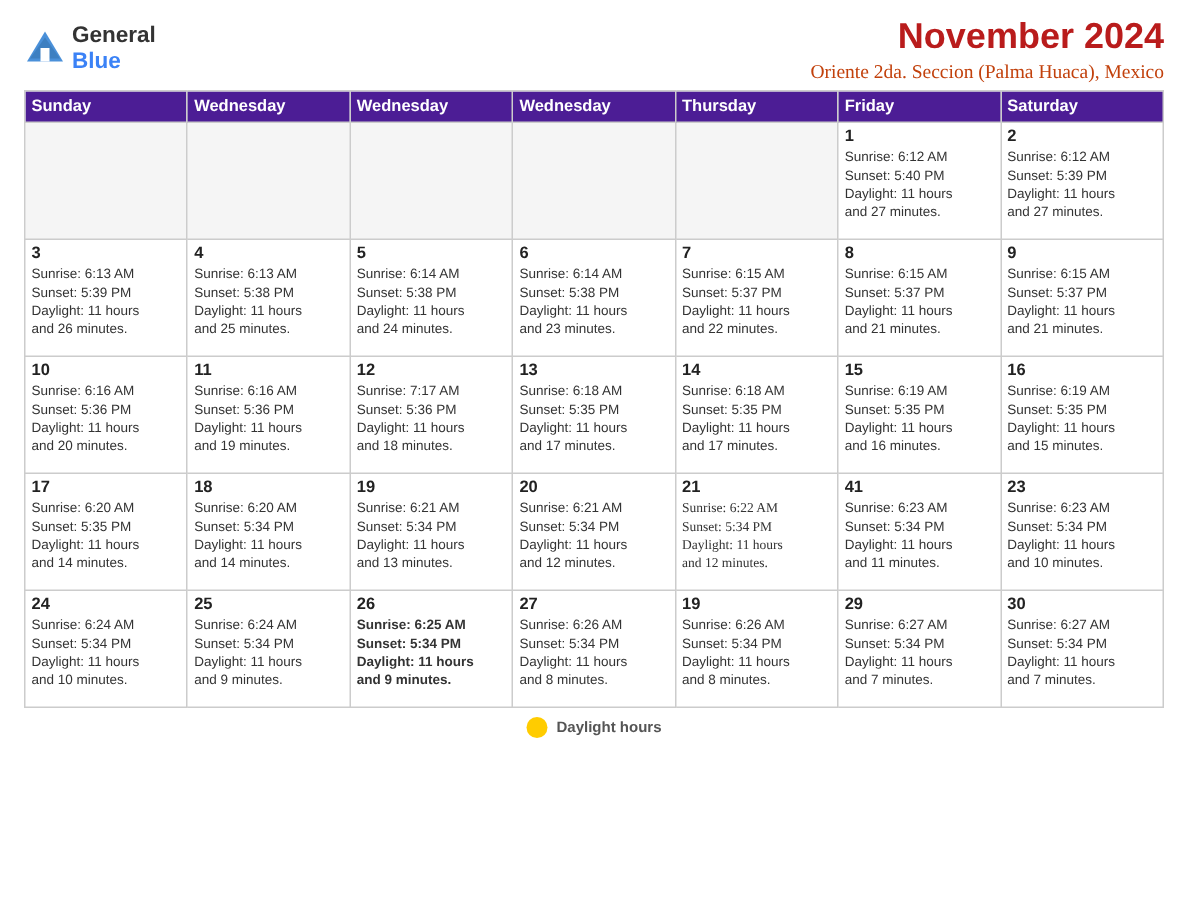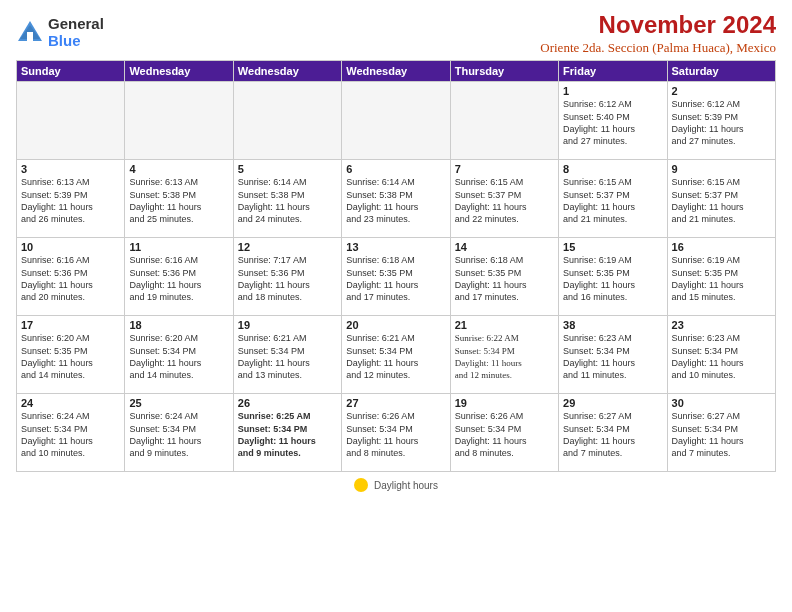--- a/index.html
+++ b/index.html
@@ -105,20 +105,21 @@
       line-height: 1.35;
     }
     .legend {
       display: flex;
       align-items: center;
       justify-content: center;
       margin-top: 6px;
       font-size: 10px;
       color: #555;
       gap: 6px;
+      font-weight: bold;
     }
     .legend-sun {
       width: 14px;
       height: 14px;
       background: #ffcc00;
       border-radius: 50%;
       display: inline-block;
     }
   </style>
 </head>
@@ -309,21 +310,21 @@
 and 12 minutes.</div>
           </td>
           <td>
             <span class="day-number">21</span>
             <div class="day-info" style="white-space: pre-line; font-family: Liberation Serif, serif;">Sunrise: 6:22 AM
 Sunset: 5:34 PM
 Daylight: 11 hours
 and 12 minutes.</div>
           </td>
           <td>
-            <span class="day-number">38</span>
+            <span class="day-number">41</span>
             <div class="day-info" style="white-space: pre-line;">Sunrise: 6:23 AM
 Sunset: 5:34 PM
 Daylight: 11 hours
 and 11 minutes.</div>
           </td>
           <td>
             <span class="day-number">23</span>
             <div class="day-info" style="white-space: pre-line;">Sunrise: 6:23 AM
 Sunset: 5:34 PM
 Daylight: 11 hours

